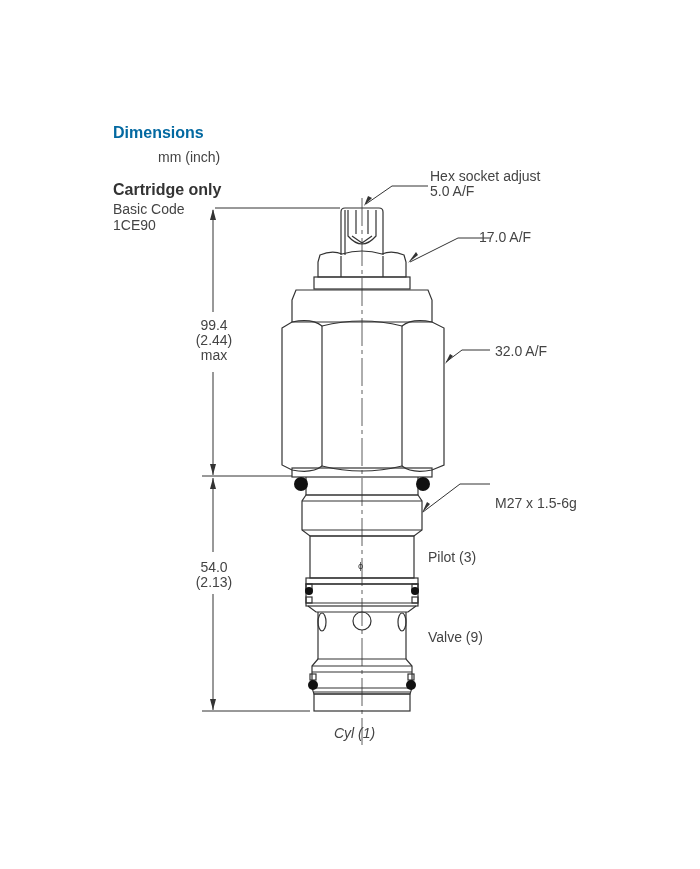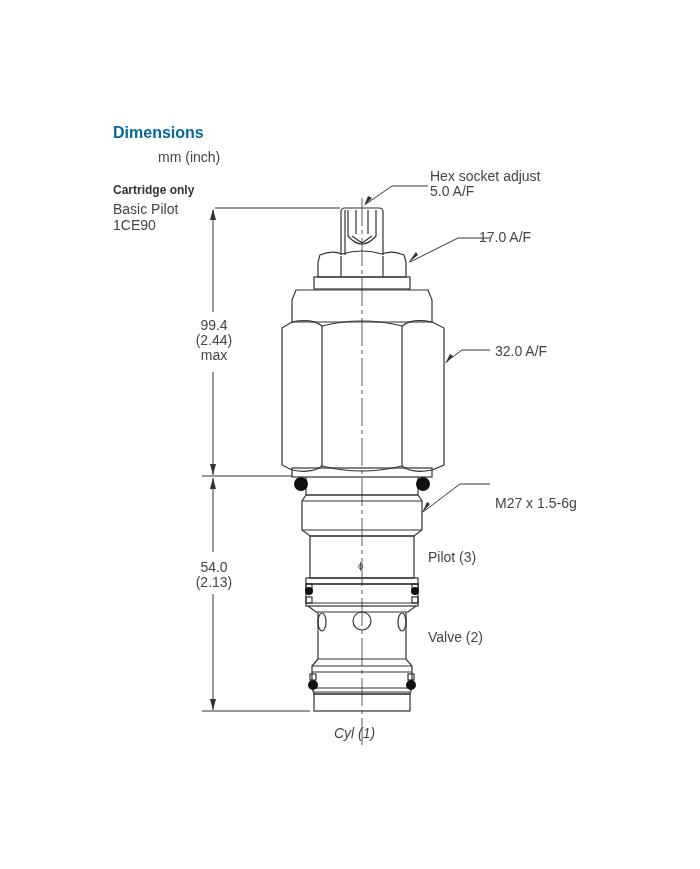--- a/index.html
+++ b/index.html
@@ -1,20 +1,20 @@
 <!DOCTYPE html>
 <html><head>
 <meta charset="utf-8">
 <style>
   html, body { margin: 0; padding: 0; background: #ffffff; }
   body { width: 700px; height: 869px; position: relative; overflow: hidden;
          font-family: "Liberation Sans", sans-serif; color: #3a3a3a; }
   .txt { position: absolute; white-space: nowrap; font-size: 14px; line-height: 16px; color: #444; }
   .title { font-weight: bold; font-size: 16px; color: #0369a1; }
-  .bold { font-weight: bold; color: #333; font-size: 12px; }
+  .bold { font-weight: bold; color: #333; font-size: 16px; }
   .center { text-align: center; }
   svg { position: absolute; left: 0; top: 0; }
 </style>
 </head>
 <body>
 
 <svg width="700" height="869" viewBox="0 0 700 869" xmlns="http://www.w3.org/2000/svg">
   <g fill="none" stroke="#333" stroke-width="1.2">
 
     <line x1="362" y1="198" x2="362" y2="745" stroke-dasharray="28,4,4,4" stroke-width="0.8"></line>
@@ -109,31 +109,31 @@
     <polygon points="408,263 418,255 416,252"></polygon>
     <polygon points="445,364 453,356 450,354"></polygon>
     <polygon points="422,513 430,504 427,502"></polygon>
   </g>
 </svg>
 
 <div class="txt title" style="left:113px; top:125px;">Dimensions</div>
 <div class="txt" style="left:113px; top:149px;margin-left:45px;">mm (inch)</div>
 
 <div class="txt bold" style="left:113px; top:182px;">Cartridge only</div>
-<div class="txt" style="left:113px; top:201px;">Basic Pilot</div>
+<div class="txt" style="left:113px; top:201px;">Basic Code</div>
 <div class="txt" style="left:113px; top:217px;">1CE90</div>
 
 <div class="txt" style="left:430px; top:168px;">Hex socket adjust</div>
 <div class="txt" style="left:430px; top:183px;">5.0 A/F</div>
 <div class="txt" style="left:479px; top:229px;">17.0 A/F</div>
 <div class="txt" style="left:495px; top:343px;">32.0 A/F</div>
 <div class="txt" style="left:495px; top:495px;">M27 x 1.5-6g</div>
 
 <div class="txt" style="left:428px; top:549px;">Pilot (3)</div>
-<div class="txt" style="left:428px; top:629px;">Valve (2)</div>
+<div class="txt" style="left:428px; top:629px;">Valve (9)</div>
 <div class="txt" style="left:334px; top:725px;font-style:italic;">Cyl (1)</div>
 
 <div class="txt center" style="left:193px; top:317px; width:42px;">99.4</div>
 <div class="txt center" style="left:193px; top:332px; width:42px;">(2.44)</div>
 <div class="txt center" style="left:193px; top:347px; width:42px;">max</div>
 
 <div class="txt center" style="left:193px; top:559px; width:42px;">54.0</div>
 <div class="txt center" style="left:193px; top:574px; width:42px;">(2.13)</div>
 
 </body></html>

